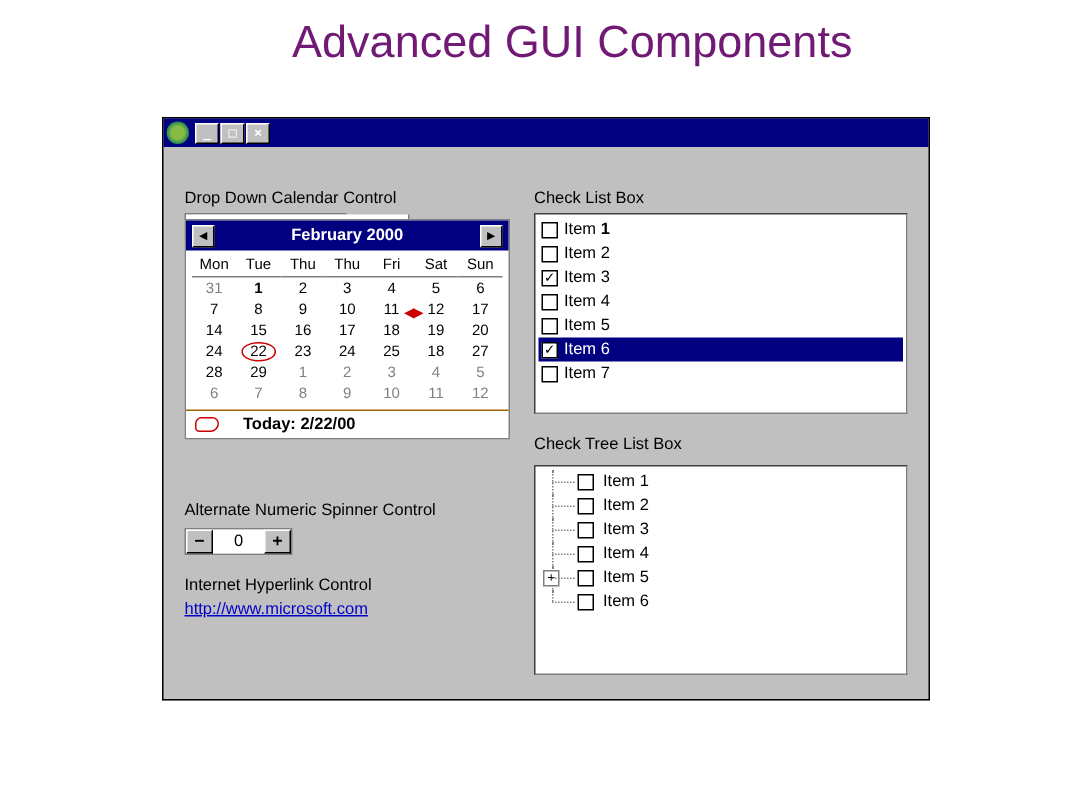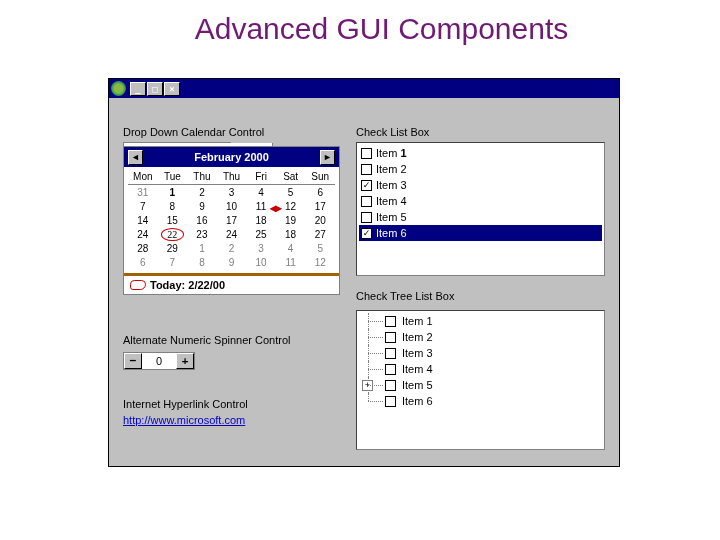--- a/index.html
+++ b/index.html
@@ -129,22 +129,22 @@
   .day.other { color: #808080; }
   .day.bold { font-weight: bold; }
   .day.today { position: relative; }
   .day.circled::after {
     content:"";
     position:absolute; left:3px; right:3px; top:0; bottom:0;
     border:1.5px solid #c00;
     border-radius:50%;
   }
   .cal-footer {
-    display:flex; align-items:center; gap:4px;
-    border-top:3px solid #a16207;
+    display:flex; align-items:center; gap:16px;
+    border-top:1px solid #a16207;
     padding:3px 6px;
     font-weight:bold;
   }
   .red-shape {
     width:16px; height:10px;
     border:1.5px solid #c00;
     border-radius:6px 6px 8px 4px;
   }
   .friday-mark {
     position: absolute;
@@ -299,21 +299,21 @@
             <div class="day" style="position: relative;">12<span class="friday-mark" style="left: -6px; top: 1px;">◂▸</span></div>
             <div class="day" style="position: relative;">17</div>
             <div class="day" style="position: relative;">14</div>
             <div class="day" style="position: relative;">15</div>
             <div class="day" style="position: relative;">16</div>
             <div class="day" style="position: relative;">17</div>
             <div class="day" style="position: relative;">18</div>
             <div class="day" style="position: relative;">19</div>
             <div class="day" style="position: relative;">20</div>
             <div class="day" style="position: relative;">24</div>
-            <div class="day circled today" style="position: relative; font-family: Liberation Serif, serif;">22</div>
+            <div class="day circled today" style="position: relative;">22</div>
             <div class="day" style="position: relative;">23</div>
             <div class="day" style="position: relative;">24</div>
             <div class="day" style="position: relative;">25</div>
             <div class="day" style="position: relative;">18</div>
             <div class="day" style="position: relative;">27</div>
             <div class="day" style="position: relative;">28</div>
             <div class="day" style="position: relative;">29</div>
             <div class="day other" style="position: relative;">1</div>
             <div class="day other" style="position: relative;">2</div>
             <div class="day other" style="position: relative;">3</div>
@@ -334,21 +334,21 @@
       </div>
 
       <div class="section-below">
         <div class="label">Alternate Numeric Spinner Control</div>
         <div class="spinner">
           <div class="sb">−</div>
           <input value="0" style="">
           <div class="sb">+</div>
         </div>
 
-        <div class="label" style="margin-top:28px">Internet Hyperlink Control</div>
+        <div class="label" style="margin-top:14px">Internet Hyperlink Control</div>
         <a href="#" class="hyperlink">http://www.microsoft.com</a>
       </div>
     </div>
 
     <div class="col right">
       <div class="label">Check List Box</div>
       <div class="listbox checklist" id="checklist">
           <div class="li">
             <div class="cb"></div>
             <span>Item <b>1</b></span>
@@ -365,20 +365,24 @@
             <div class="cb"></div>
             <span>Item 4</span>
           </div>
           <div class="li">
             <div class="cb"></div>
             <span>Item 5</span>
           </div>
           <div class="li selected">
             <div class="cb">✓</div>
             <span>Item 6</span>
+          </div>
+          <div class="li">
+            <div class="cb"></div>
+            <span>Item 7</span>
           </div>
         </div>
 
       <div class="label" style="margin-top:14px">Check Tree List Box</div>
       <div class="listbox treebox" id="treebox">
           <div class="tree-row">
             <div class="tree-conn"></div>
             <div class="cb"></div>
             <span class="treelabel">Item 1</span>
           </div>

